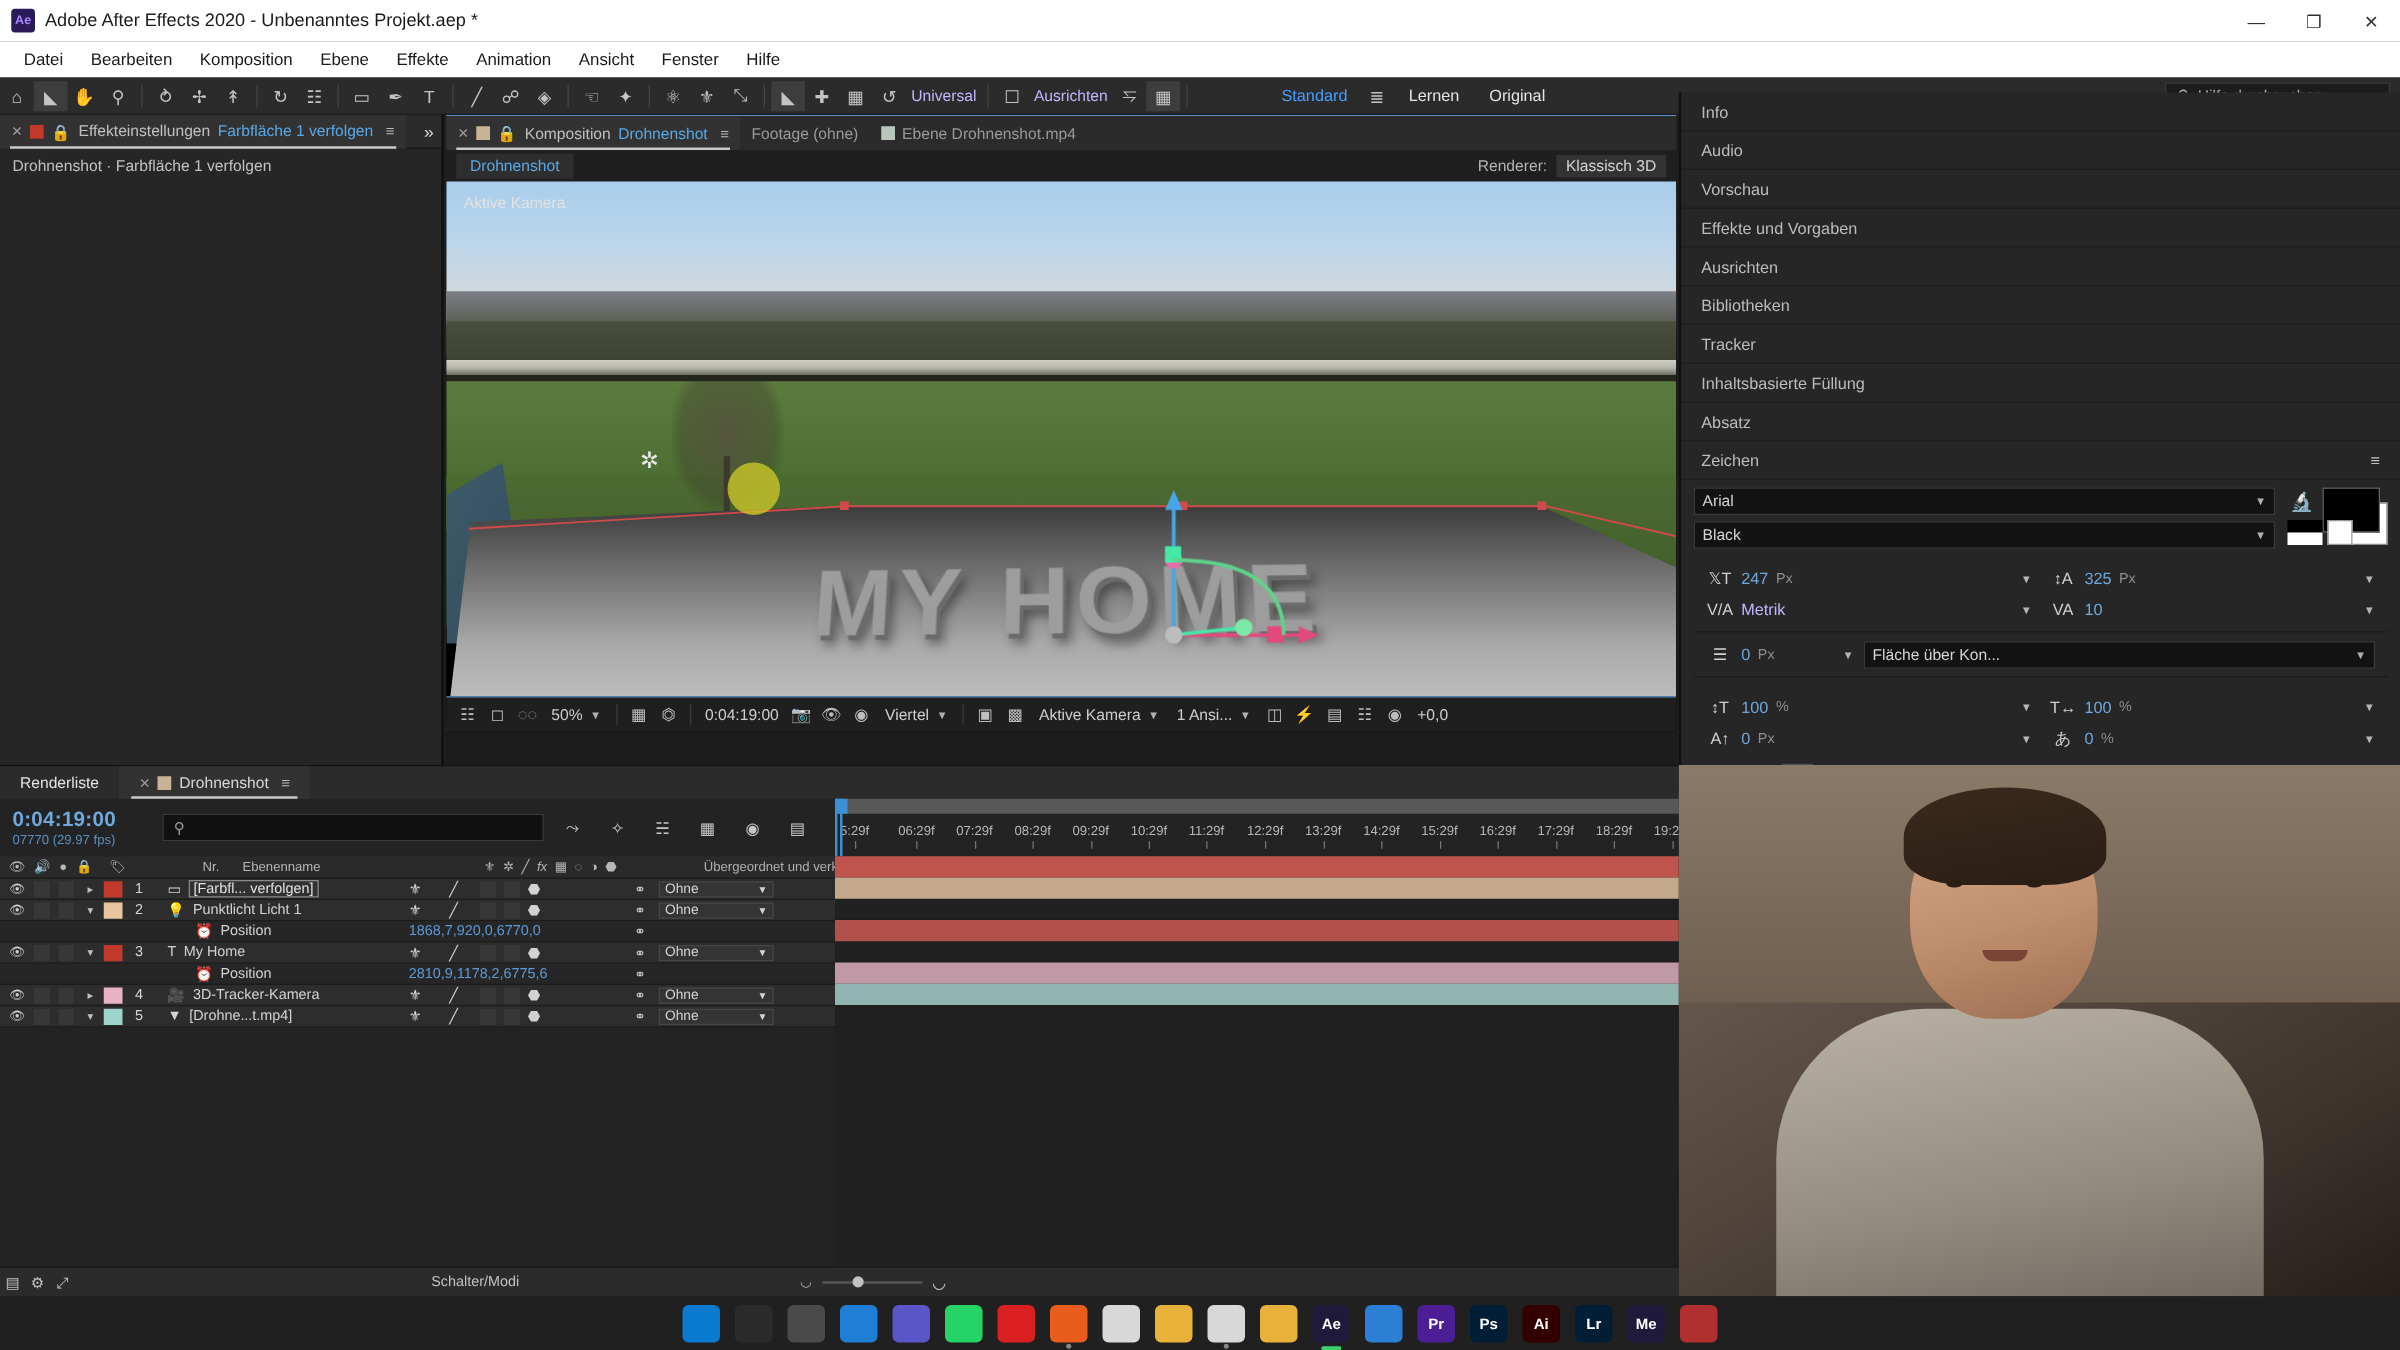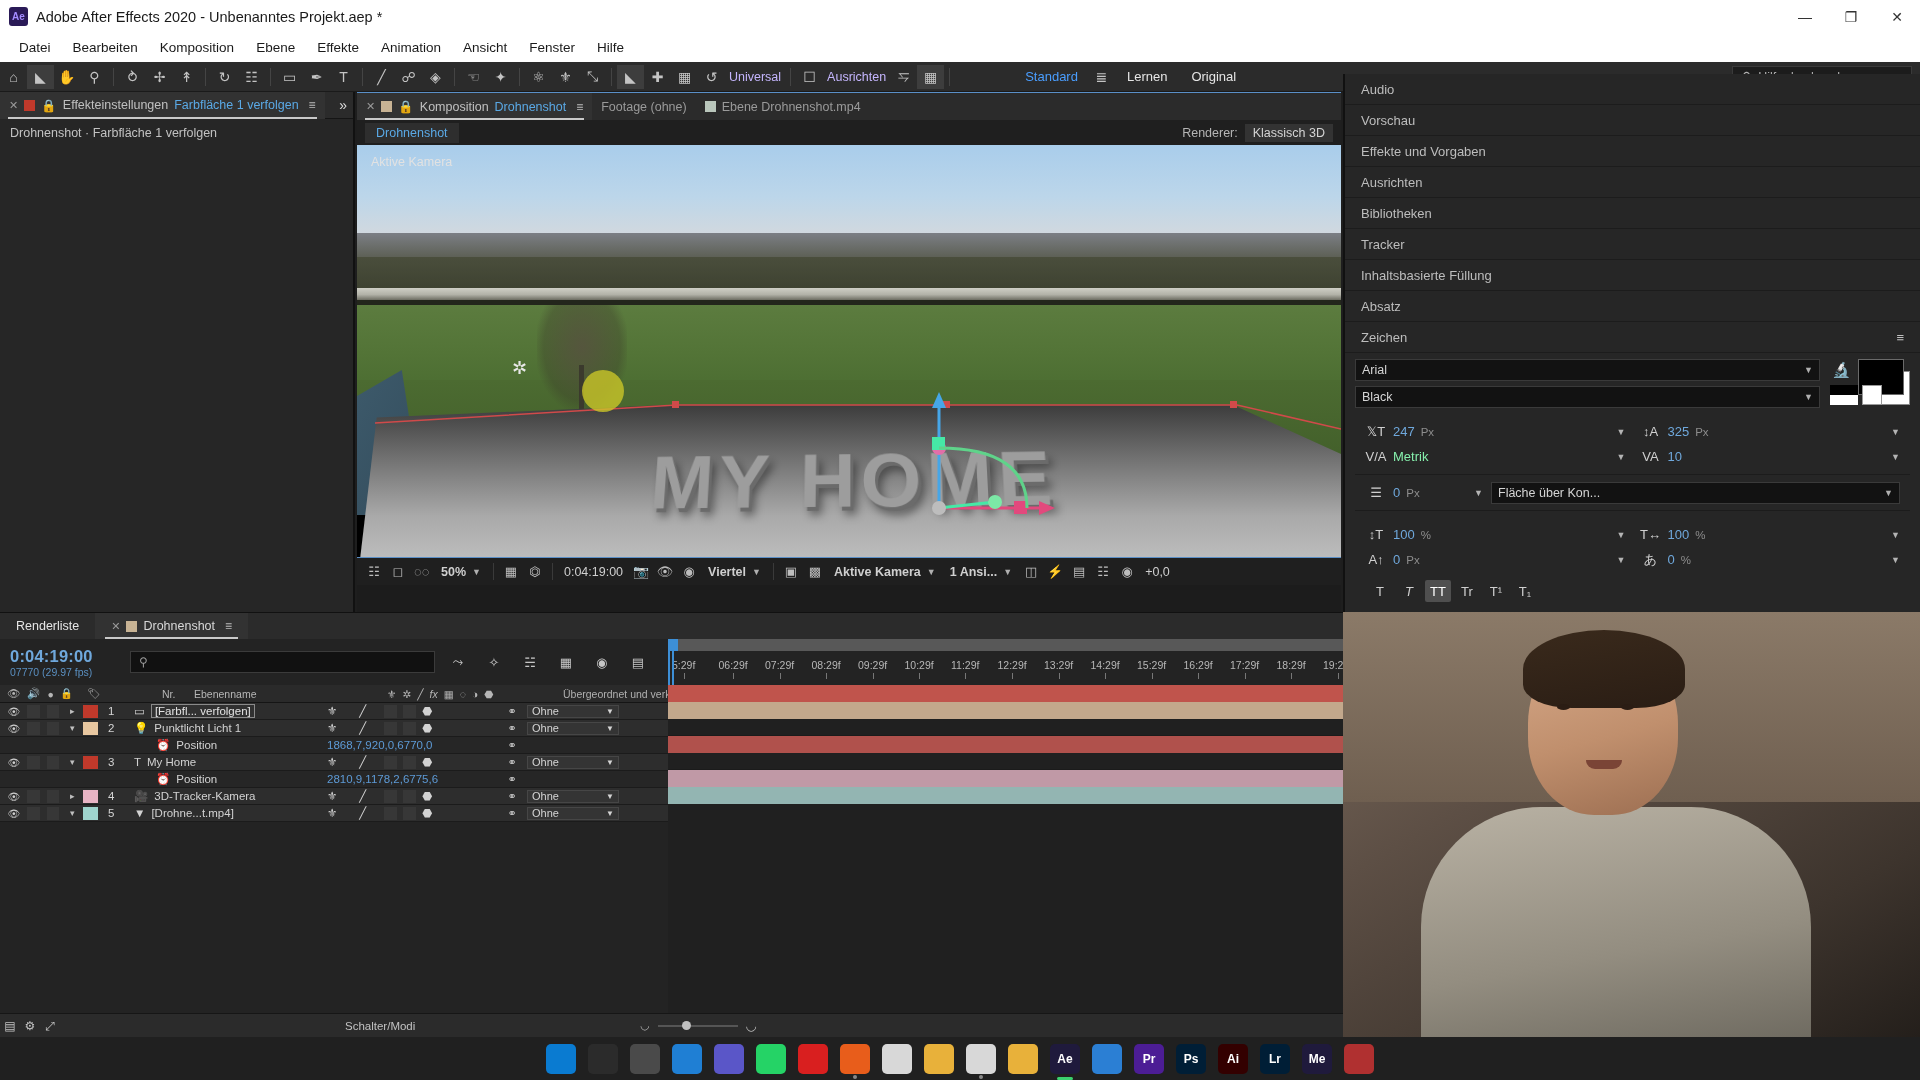--- a/index.html
+++ b/index.html
@@ -162,21 +162,21 @@
   .gizmo{ position:absolute; left:560px; top:245px; width:140px; height:140px; }
 
   .comp-bottombar{
     position:absolute; left:0; bottom:0; width:984px; height:28px;
     background:#1f1f1f; border-top:1px solid #5a8fc7;
     display:flex; align-items:center; gap:4px; padding:0 7px;
   }
   .cb-icon{ width:20px;height:20px;display:flex;align-items:center;justify-content:center;color:#bdbdbd;font-size:13px;}
   .cb-val{ font-size:12.5px;color:#cfcfcf;padding:0 4px;}
   .cb-sel{
-    display:flex;align-items:center;gap:6px;font-size:12.5px;color:#cfcfcf;padding:0 5px;font-weight:bold;
+    display:flex;align-items:center;gap:6px;font-size:12.5px;color:#cfcfcf;padding:0 5px;
   }
   .cb-sep{ width:1px;height:17px;background:#3a3a3a;margin:0 3px;}
   .caret{ font-size:9px;color:#b0b0b0; }
 
   
   .right-panel{
     position:absolute; left:1343px; top:74px; width:577px; height:538px;
     background:#262626; border-left:2px solid #111;
   }
   .rp-row{
@@ -198,21 +198,21 @@
   .sw-bw{ position:absolute; left:0; bottom:2px; width:28px;height:20px;}
   .sw-bw i{ display:block; width:28px;height:10px;}
   .sw-none{ position:absolute; left:32px; bottom:2px; width:20px;height:20px;background:#fff;border:1px solid #999;}
   .eyedrop{ position:absolute; left:2px; top:2px; color:#d0d0d0; font-size:15px; }
   .prop-grid{ display:grid; grid-template-columns: 1fr 1fr; gap:0 14px; padding:6px 10px 0 10px; }
   .prop{
     display:flex; align-items:center; gap:6px; height:25px; font-size:12.5px;
   }
   .prop .ic{ width:22px;height:18px;display:flex;align-items:center;justify-content:center;color:#d0d0d0;font-size:13px;}
   .prop .num{ color:#6fa8dc; font-size:13px; }
-  .prop .num.dim{ color:#86efac; }
+  .prop .num.dim{ color:#c4b5fd; }
   .prop .unit{ color:#8d8d8d; font-size:11.5px; }
   .prop .dd{ margin-left:auto; color:#b4b4b4; font-size:9px; }
   .divider-h{ height:1px; background:#1c1c1c; margin:5px 0; }
   .tstyle-row{ display:flex; align-items:center; gap:3px; padding:8px 0 0 12px; }
   .tbtn{
     width:26px;height:22px; display:flex;align-items:center;justify-content:center;
     color:#cfcfcf; font-size:13px; border-radius:2px;
   }
   .tbtn.on{ background:#4f4f4f; color:#fff; }
 
@@ -546,20 +546,21 @@
         <div class="cb-icon">⚡</div>
         <div class="cb-icon">▤</div>
         <div class="cb-icon">☷</div>
         <div class="cb-icon">◉</div>
         <div class="cb-val">+0,0</div>
       </div>
     </div>
   </div>
 
   <div class="right-panel">
+    <div class="rp-row">Info</div>
     <div class="rp-row">Audio</div>
     <div class="rp-row">Vorschau</div>
     <div class="rp-row">Effekte und Vorgaben</div>
     <div class="rp-row">Ausrichten</div>
     <div class="rp-row">Bibliotheken</div>
     <div class="rp-row">Tracker</div>
     <div class="rp-row">Inhaltsbasierte Füllung</div>
     <div class="rp-row">Absatz</div>
 
     <div class="rp-row withmenu">

